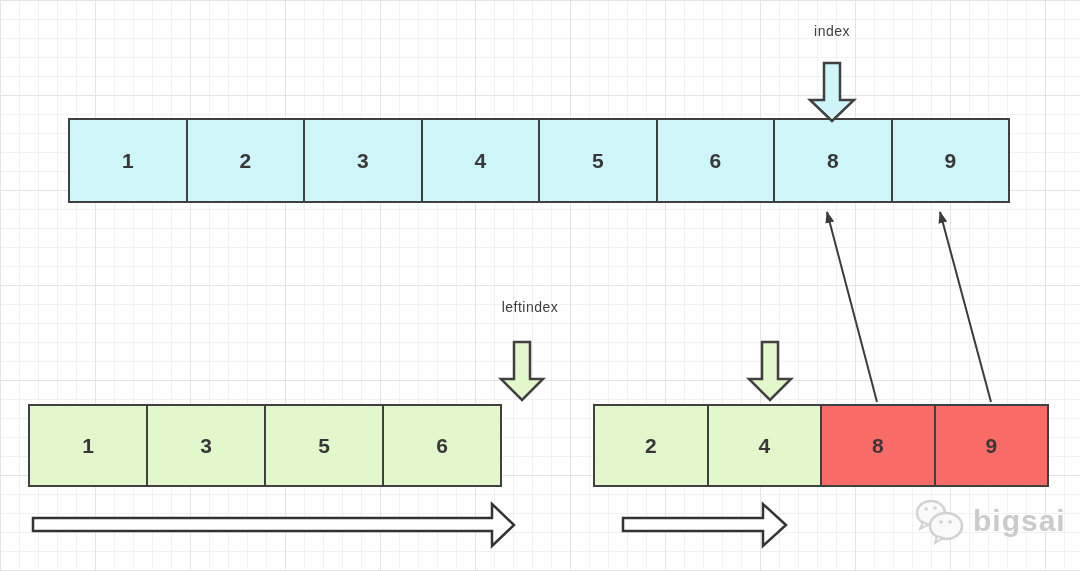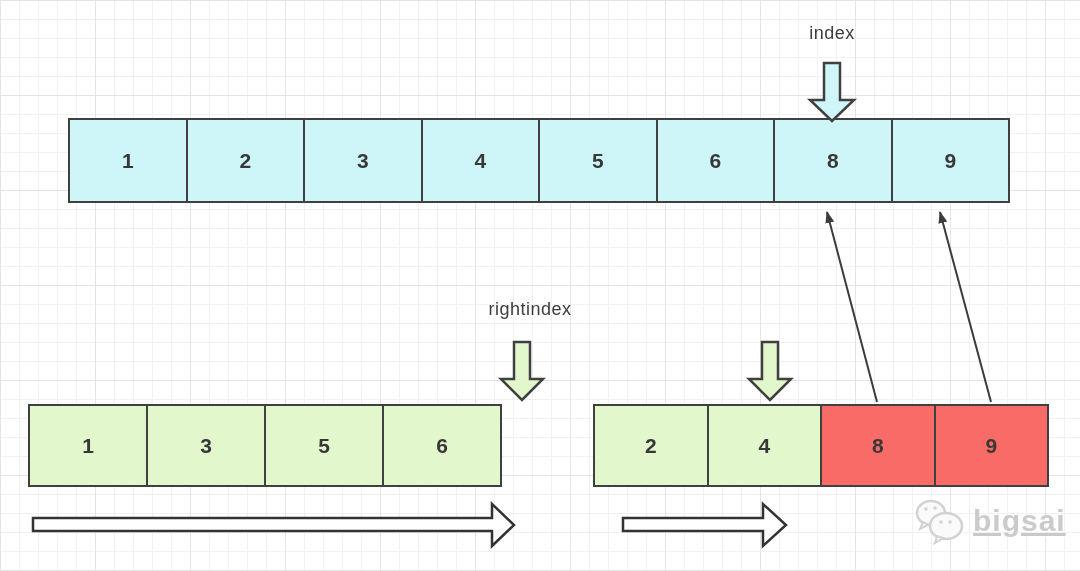--- a/index.html
+++ b/index.html
@@ -31,47 +31,46 @@
   }
   .cell + .cell{border-left:2px solid #404040;}
   .cell-cyan{background:#CEF6F8;}
   .cell-green{background:#E3F7CC;}
   .cell-red{background:#F96B66;}
   .top-array{left:68px;top:118px;width:942px;height:85px;}
   .left-array{left:28px;top:404px;width:474px;height:83px;}
   .right-array{left:593px;top:404px;width:456px;height:83px;}
   .ptr-label{
     position:absolute;
-    font-size:18px;color:#3d3d3d;
+    font-size:14px;color:#3d3d3d;
     text-align:center;
     letter-spacing:0.5px;
   }
   .label-index{left:760px;top:23px;width:144px;}
   .label-leftindex{left:460px;top:299px;width:140px;}
   .label-rightindex{left:705px;top:302px;width:140px;}
   .overlay{position:absolute;left:0;top:0;width:1080px;height:571px;pointer-events:none;}
   .watermark{
     position:absolute;left:913px;top:497px;
     display:flex;align-items:center;gap:6px;
     color:#c9c9c9;
-    text-decoration:underline;
   }
   .watermark-text{
     font-size:30px;font-weight:bold;color:#cbcbcb;
     text-shadow:1px 1px 0 #ffffff;
     letter-spacing:1px;
   }
 </style>
 </head>
 <body>
 
 <div class="stage">
 
   <div class="ptr-label label-index">index</div>
-  <div class="ptr-label label-leftindex">rightindex</div>
+  <div class="ptr-label label-leftindex">leftindex</div>
 
   <div class="array top-array">
     <div class="cell cell-cyan">1</div>
     <div class="cell cell-cyan">2</div>
     <div class="cell cell-cyan">3</div>
     <div class="cell cell-cyan">4</div>
     <div class="cell cell-cyan">5</div>
     <div class="cell cell-cyan">6</div>
     <div class="cell cell-cyan">8</div>
     <div class="cell cell-cyan">9</div>

